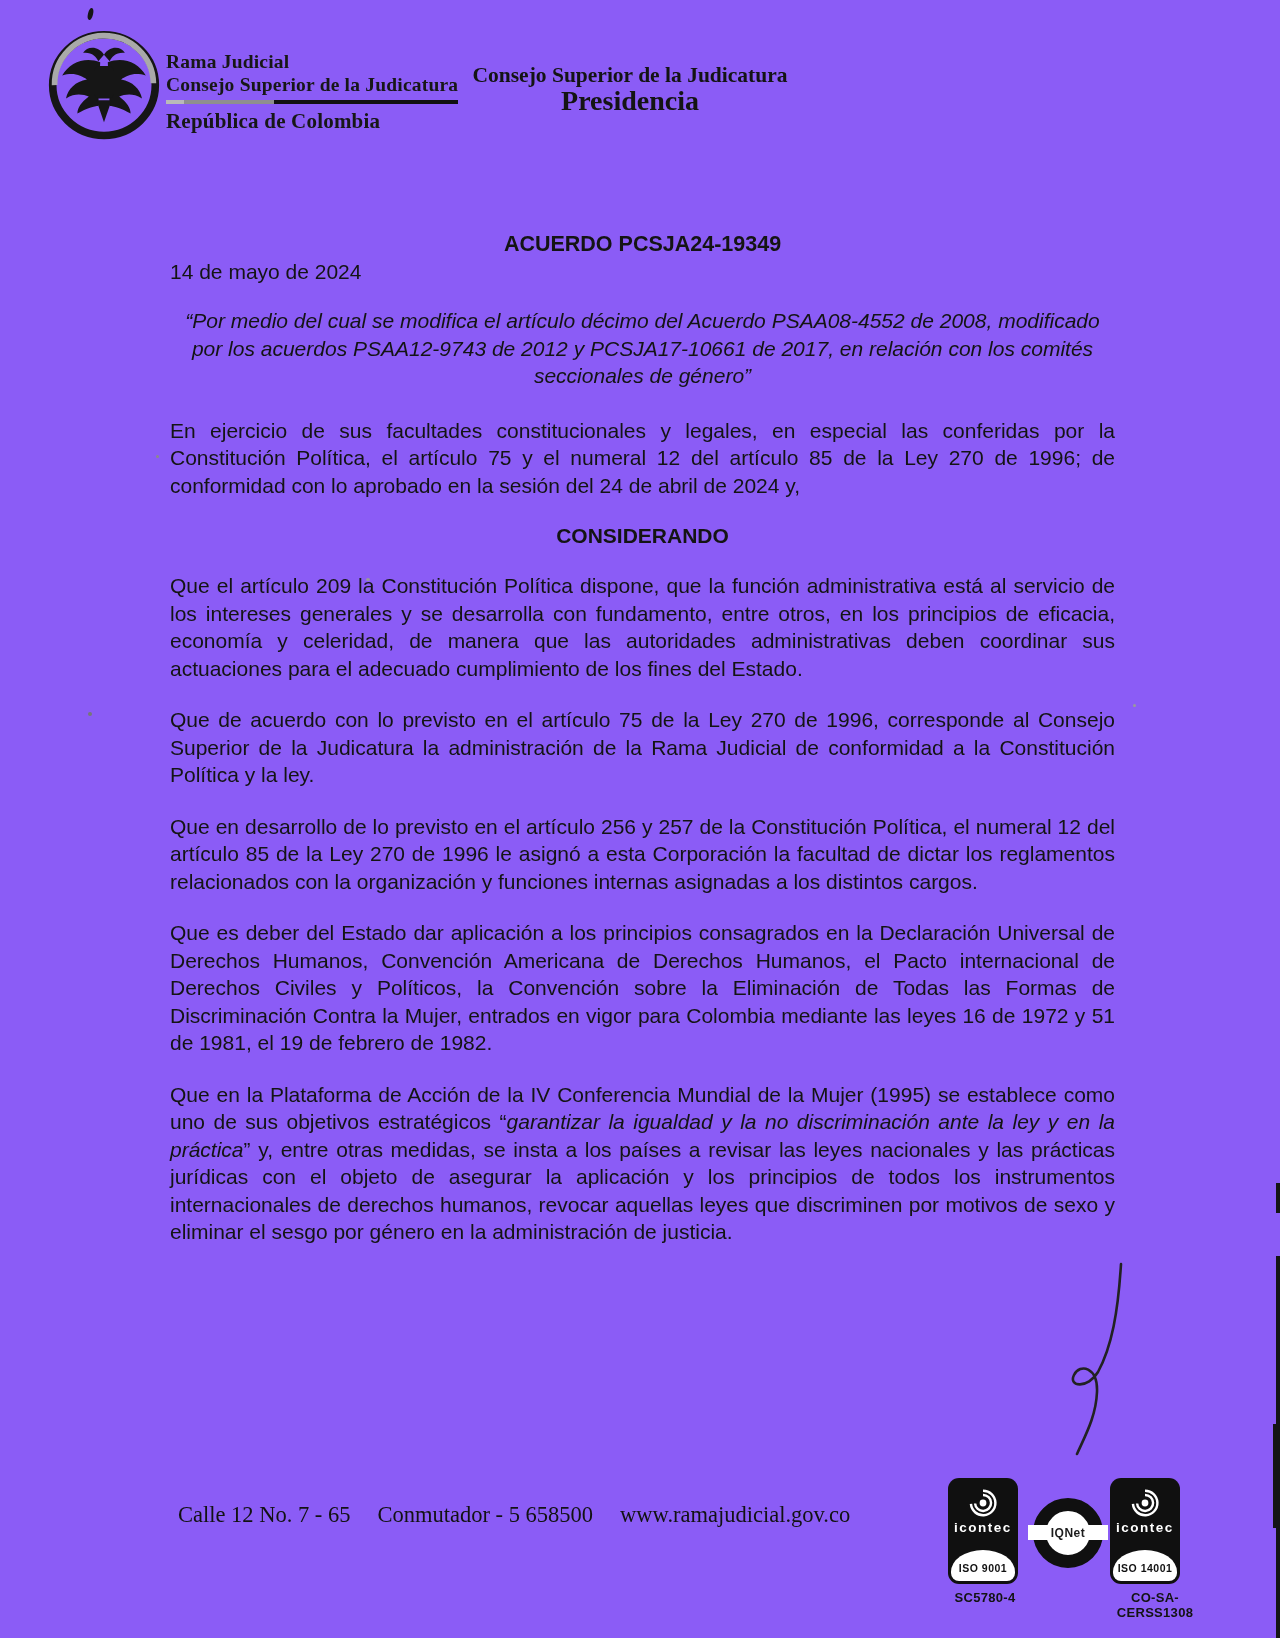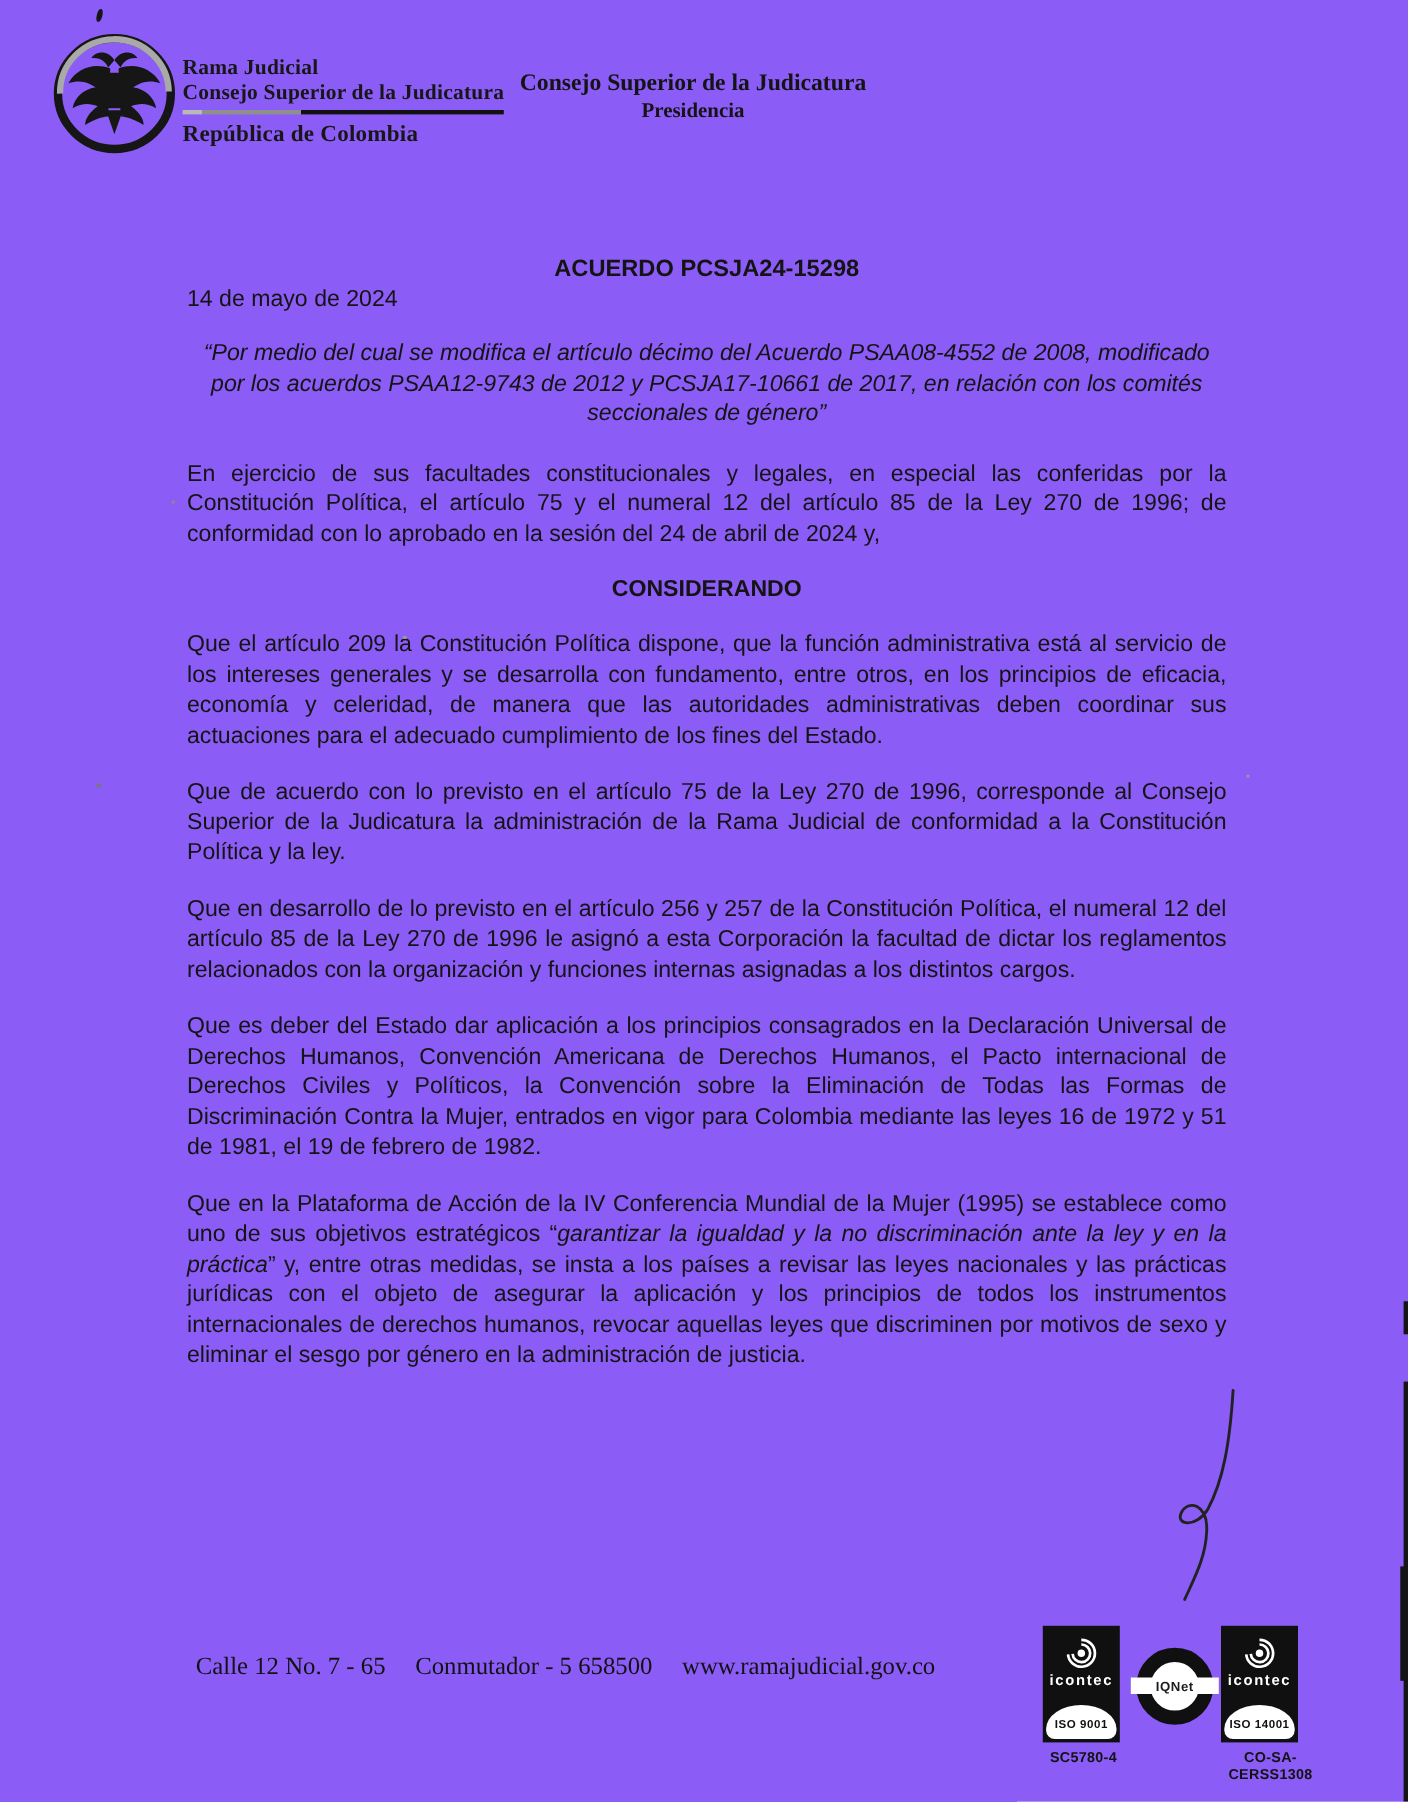--- a/index.html
+++ b/index.html
@@ -24,21 +24,21 @@
     margin-top:4px;height:4px;width:292px;
     background:linear-gradient(to right,#b9b9b9 0 6%,#8f8f8f 6% 37%,#111 37% 100%);
   }
   .org-line3{font-size:21px;margin-top:6px;}
   .head-right{
     position:absolute;left:440px;top:62px;width:380px;
     text-align:center;font-family:"Liberation Serif", serif;
     font-weight:700;color:#141414;
   }
   .head-right-title{font-size:21.5px;line-height:26px;}
-  .head-right-sub{font-size:19px;line-height:26px;}
+  .head-right-sub{font-size:28px;line-height:26px;}
   
   .doc{
     position:absolute;left:170px;top:231px;width:945px;
     font-size:21px;line-height:27.5px;
   }
   .doc-title{font-weight:700;font-size:21.5px;text-align:center;line-height:27px;}
   .doc-date{text-align:left;line-height:27px;}
   .epigraph{
     font-style:italic;text-align:center;margin-top:22px;line-height:27.5px;
   }
@@ -52,21 +52,21 @@
   .footer-line{
     position:absolute;left:178px;top:1502px;
     display:flex;gap:27px;
     font-family:"Liberation Serif", serif;
     font-size:22.5px;color:#121212;white-space:nowrap;
   }
   
   .certs{position:absolute;left:948px;top:1478px;width:250px;height:150px;}
   .badge{
     position:absolute;top:0;width:70px;height:106px;
-    background:#101010;border-radius:0;
+    background:#101010;border-radius:11px;
   }
   .badge.b1{left:0;}
   .badge.b2{left:162px;}
   .badge .swirl{display:block;margin:9px auto 0 auto;width:32px;height:32px;}
   .badge .brand{
     text-align:center;color:#fff;font-size:13.5px;letter-spacing:1.5px;
     margin-top:1px;font-weight:600;
   }
   .badge .panel{
     position:absolute;left:3px;right:3px;bottom:3px;height:31px;
@@ -134,21 +134,21 @@
     <div class="org-rule"></div>
     <div class="org-line org-line3">República de Colombia</div>
   </div>
 
   <div class="head-right">
     <div class="head-right-title">Consejo Superior de la Judicatura</div>
     <div class="head-right-sub">Presidencia</div>
   </div>
 
   <div class="doc">
-    <div class="doc-title">ACUERDO PCSJA24-15298</div>
+    <div class="doc-title">ACUERDO PCSJA24-19349</div>
     <div class="doc-date">14 de mayo de 2024</div>
     <div class="epigraph">“Por medio del cual se modifica el artículo décimo del Acuerdo PSAA08-4552 de 2008, modificado por los acuerdos PSAA12-9743 de 2012 y PCSJA17-10661 de 2017, en relación con los comités seccionales de género”</div>
     <div class="preamble">En ejercicio de sus facultades constitucionales y legales, en especial las conferidas por la Constitución Política, el artículo 75 y el numeral 12 del artículo 85 de la Ley 270 de 1996; de conformidad con lo aprobado en la sesión del 24 de abril de 2024 y,</div>
     <div class="considerando">CONSIDERANDO</div>
     <p class="recital first">Que el artículo 209 la Constitución Política dispone, que la función administrativa está al servicio de los intereses generales y se desarrolla con fundamento, entre otros, en los principios de eficacia, economía y celeridad, de manera que las autoridades administrativas deben coordinar sus actuaciones para el adecuado cumplimiento de los fines del Estado.</p>
     <p class="recital">Que de acuerdo con lo previsto en el artículo 75 de la Ley 270 de 1996, corresponde al Consejo Superior de la Judicatura la administración de la Rama Judicial de conformidad a la Constitución Política y la ley.</p>
     <p class="recital">Que en desarrollo de lo previsto en el artículo 256 y 257 de la Constitución Política, el numeral 12 del artículo 85 de la Ley 270 de 1996 le asignó a esta Corporación la facultad de dictar los reglamentos relacionados con la organización y funciones internas asignadas a los distintos cargos.</p>
     <p class="recital">Que es deber del Estado dar aplicación a los principios consagrados en la Declaración Universal de Derechos Humanos, Convención Americana de Derechos Humanos, el Pacto internacional de Derechos Civiles y Políticos, la Convención sobre la Eliminación de Todas las Formas de Discriminación Contra la Mujer, entrados en vigor para Colombia mediante las leyes 16 de 1972 y 51 de 1981, el 19 de febrero de 1982.</p>
     <p class="recital"><span>Que en la Plataforma de Acción de la IV Conferencia Mundial de la Mujer (1995) se establece como uno de sus objetivos estratégicos “</span><span class="q-italic">garantizar la igualdad y la no discriminación ante la ley y en la práctica</span><span>” y, entre otras medidas, se insta a los países a revisar las leyes nacionales y las prácticas jurídicas con el objeto de asegurar la aplicación y los principios de todos los instrumentos internacionales de derechos humanos, revocar aquellas leyes que discriminen por motivos de sexo y eliminar el sesgo por género en la administración de justicia.</span></p>
   </div>

